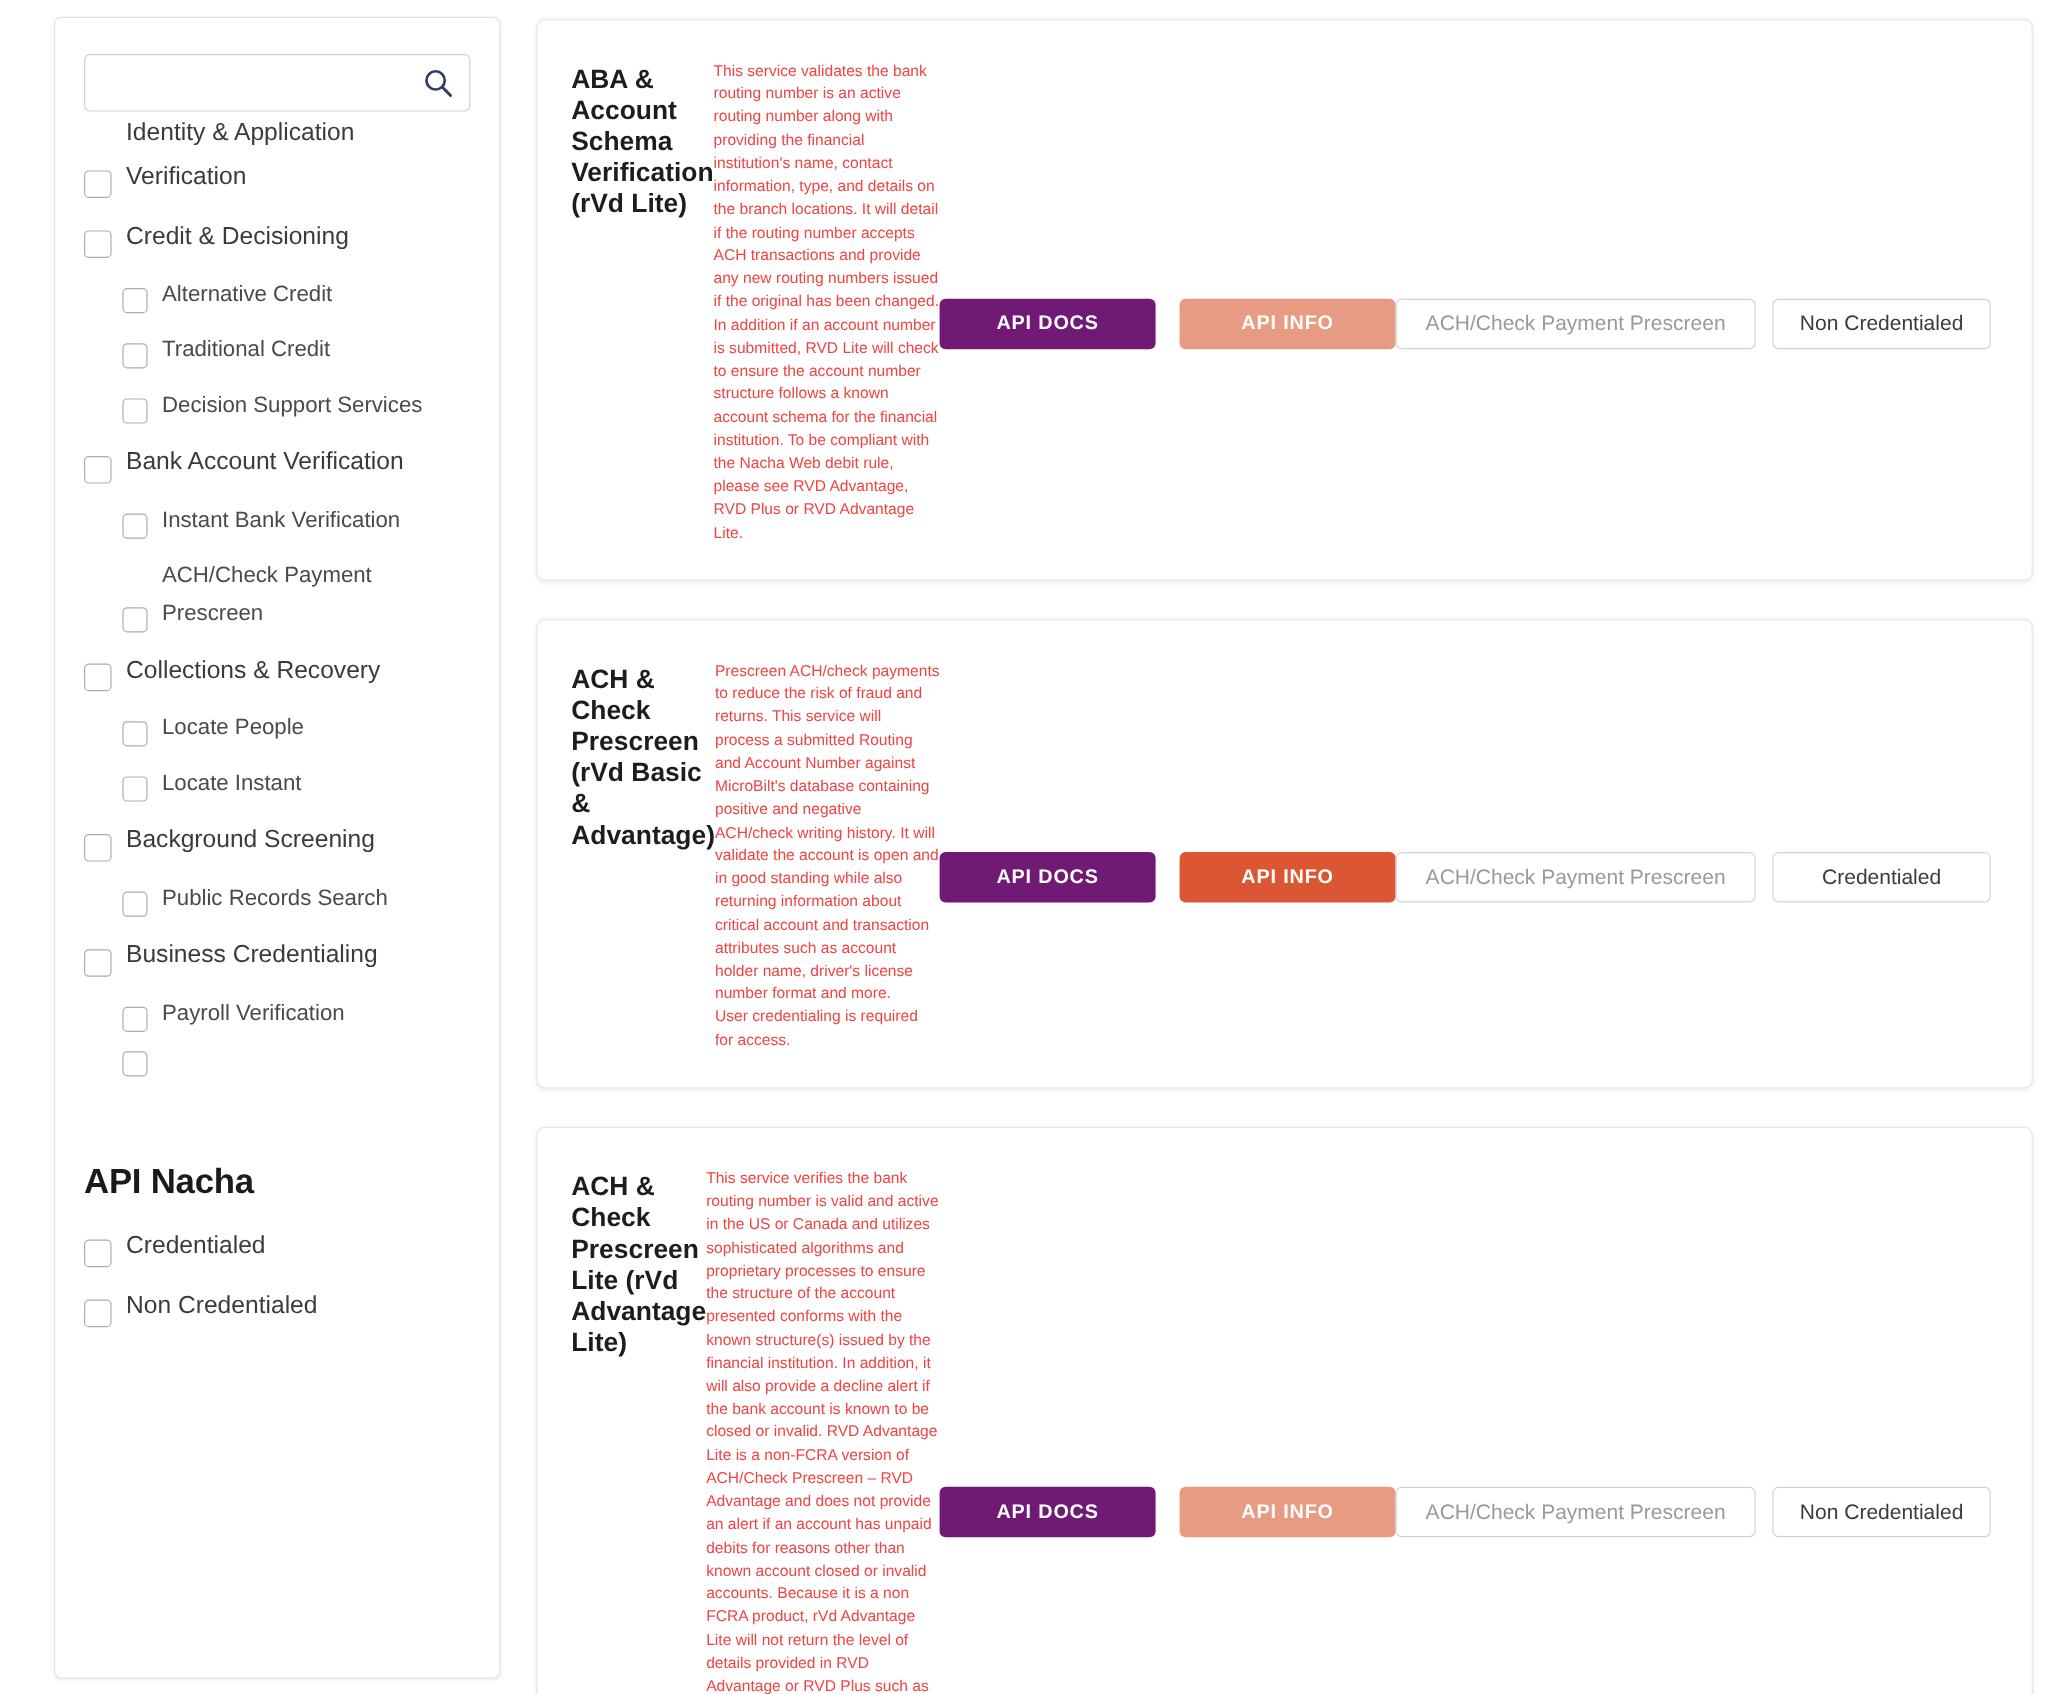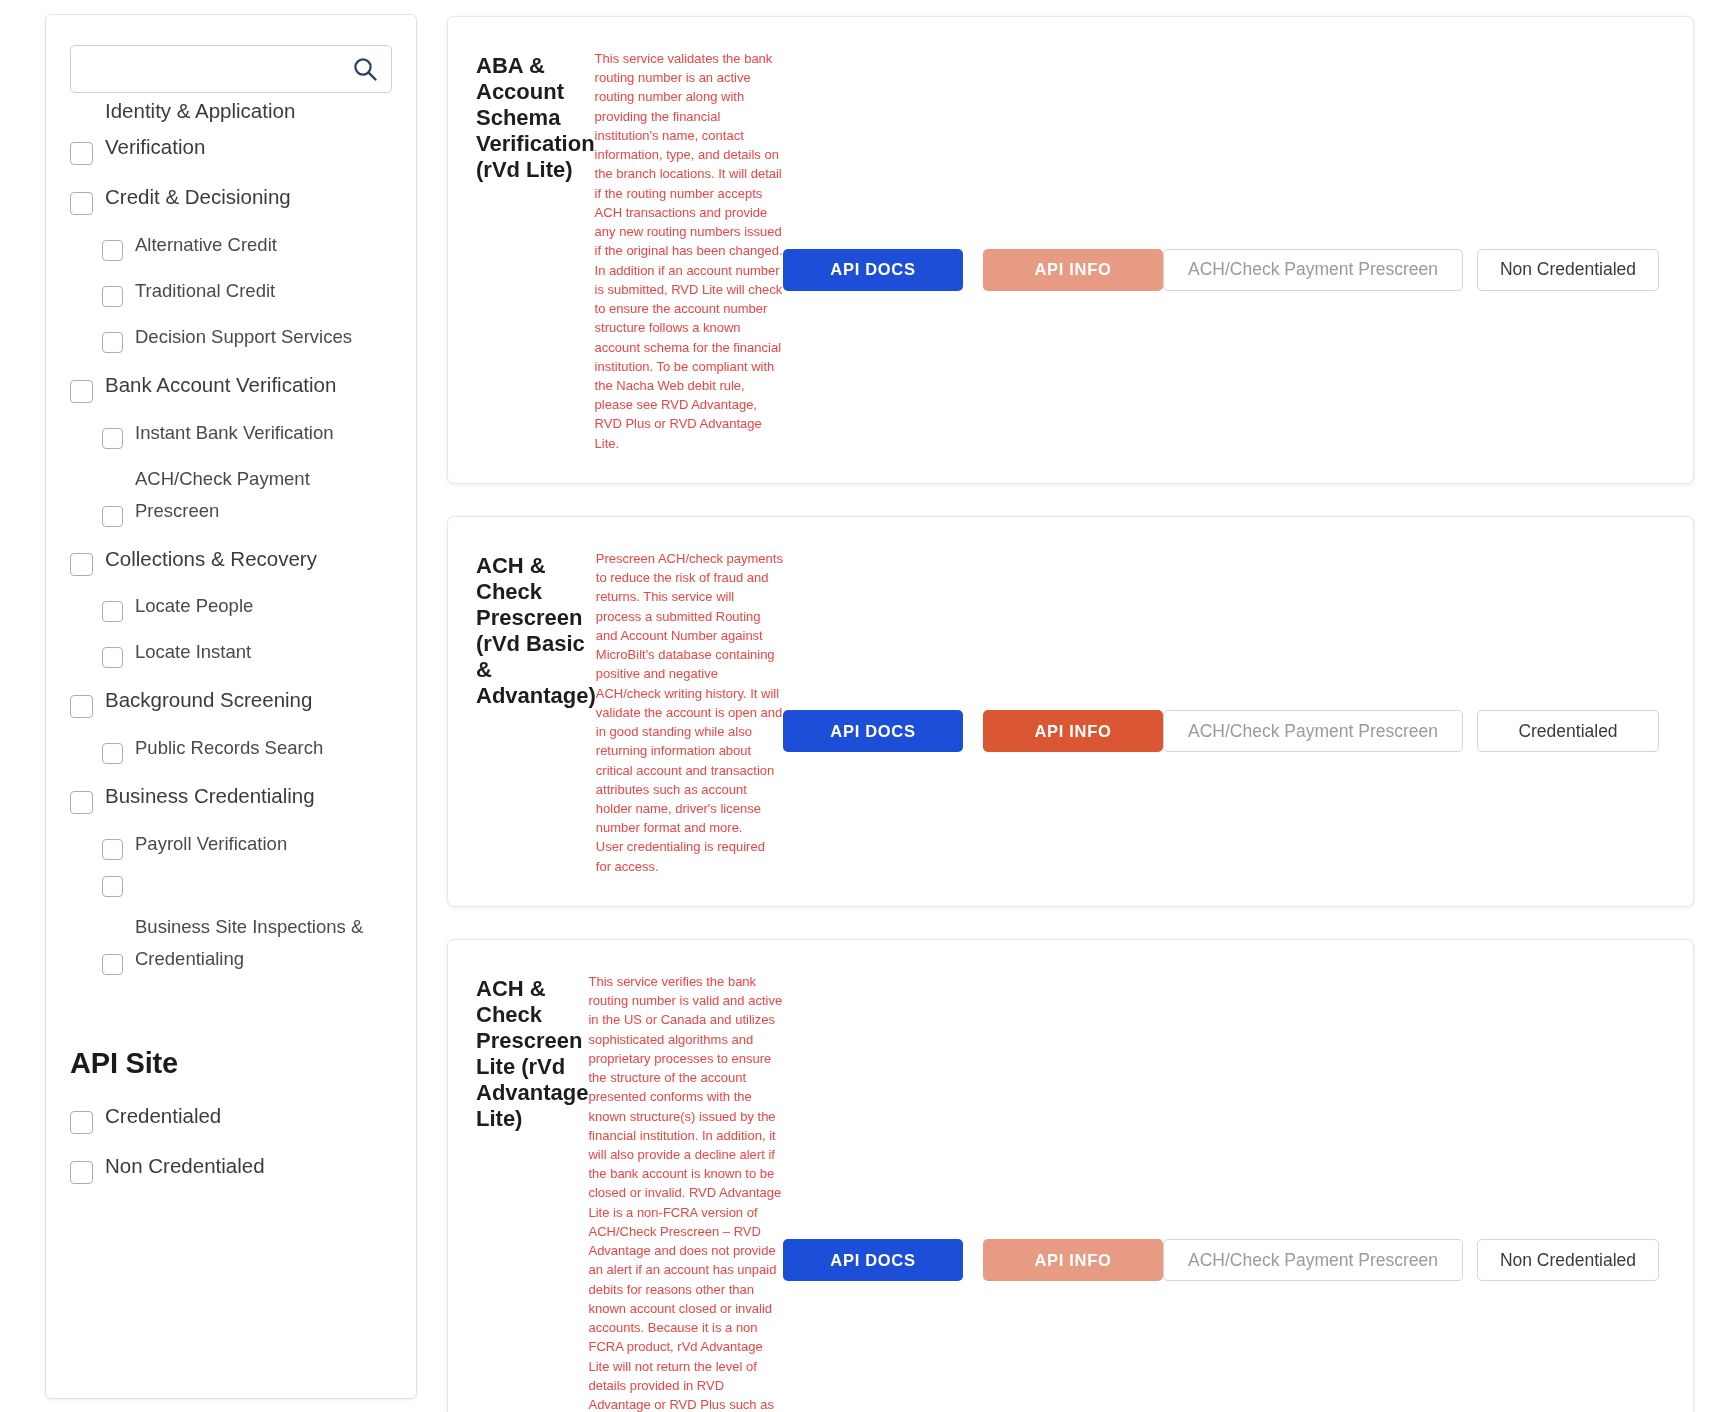--- a/index.html
+++ b/index.html
@@ -142,21 +142,21 @@
     color: #ffffff;
     font-size: 16.5px;
     font-weight: bold;
     letter-spacing: 0.7px;
     height: 42px;
     min-width: 180px;
     padding: 0 18px;
     cursor: pointer;
     font-family: "Liberation Sans", sans-serif;
   }
-  .btn-docs { background: #1d4ed8; margin-right: 20px; }
+  .btn-docs { background: #701a75; margin-right: 20px; }
   .btn-info-solid { background: #db5733; }
   .btn-info-light { background: #e79b83; }
 
   .tags {
     margin-left: auto;
     display: flex;
     align-items: center;
     gap: 14px;
   }
   .tag {
@@ -250,27 +250,23 @@
           <span class="cb-box"></span>
           <span class="cb-label">Business Credentialing</span>
         </div>
         <div class="cb-row sub">
           <span class="cb-box"></span>
           <span class="cb-label">Payroll Verification</span>
         </div>
         <div class="cb-row sub">
           <span class="cb-box"></span>
         </div>
-        <div class="cb-row sub">
-          <span class="cb-box"></span>
-          <span class="cb-label">Business Site Inspections &amp; Credentialing</span>
-        </div>
       </div>
 
-    <h2 class="filter-heading second">API Site</h2>
+    <h2 class="filter-heading second">API Nacha</h2>
 
     <div id="types-list">
         <div class="cb-row">
           <span class="cb-box"></span>
           <span class="cb-label">Credentialed</span>
         </div>
         <div class="cb-row">
           <span class="cb-box"></span>
           <span class="cb-label">Non Credentialed</span>
         </div>

